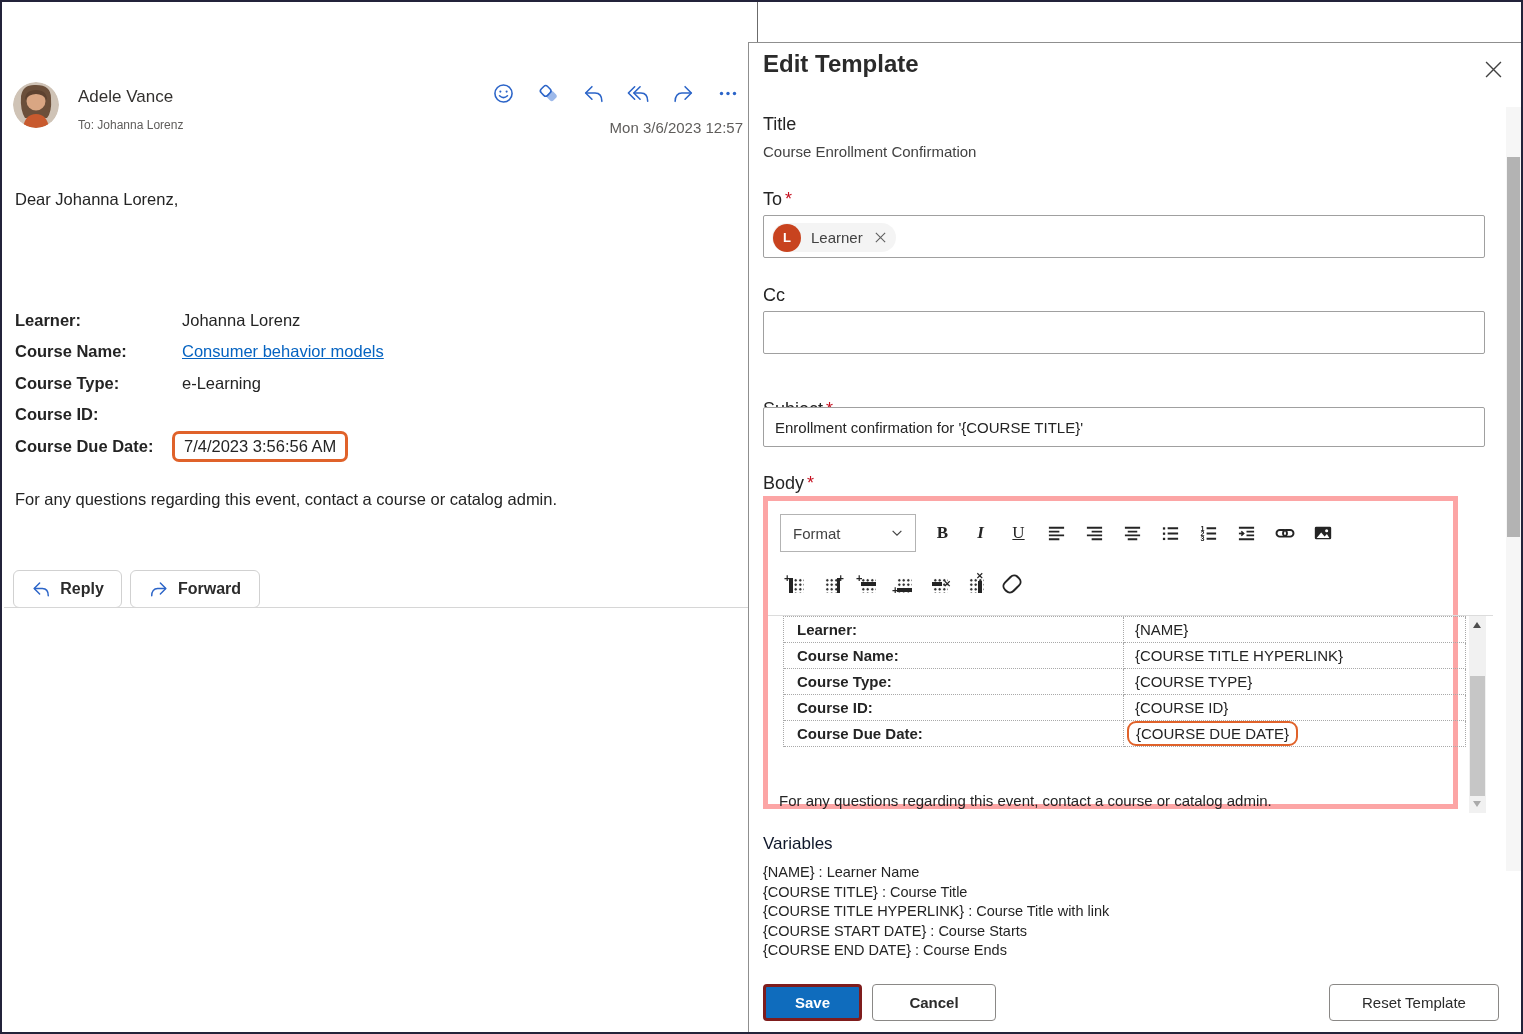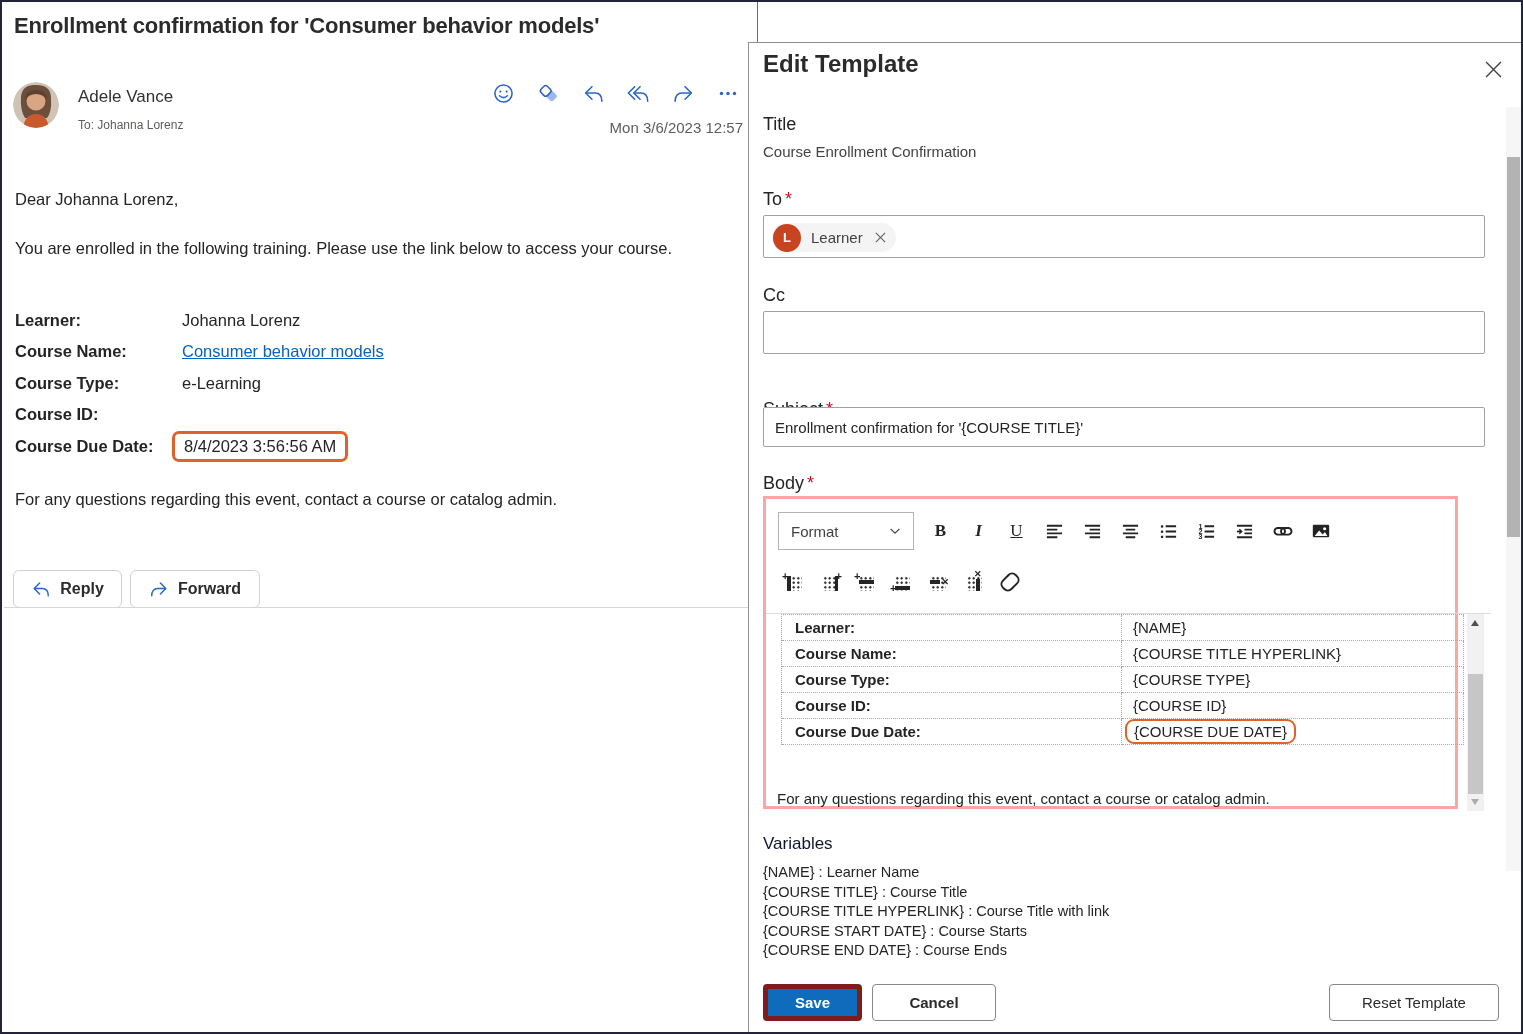--- a/index.html
+++ b/index.html
@@ -47,21 +47,21 @@
   .chip-avatar{width:28px;height:28px;border-radius:50%;background:#C8431F;color:#fff;font-size:13px;font-weight:700;
     display:flex;align-items:center;justify-content:center;margin-left:1px;}
   .chip-name{font-size:15px;color:#424242;margin:0 11px 0 10px;}
   .chip-x{margin-right:9px;display:flex;cursor:pointer;}
   .lbl-cc{left:14px;top:242px;}
   .input-cc{top:268px;height:43px;}
   .lbl-subject{left:14px;top:356px;}
   .input-subject{top:364px;height:40px;padding:11px 0 0 11px;font-size:15px;color:#242424;}
   .lbl-body{left:14px;top:430px;}
 
-  .editor{left:14px;top:453px;width:695px;height:313px;box-sizing:border-box;border:3px solid #fca5a5;background:#fff;}
+  .editor{left:14px;top:453px;width:695px;height:313px;box-sizing:border-box;border:5px solid #fca5a5;background:#fff;}
   .fmt{left:12px;top:13px;width:136px;height:38px;box-sizing:border-box;border:1px solid #b3b3b3;
     display:flex;align-items:center;justify-content:space-between;padding:0 10px 0 12px;font-size:15px;color:#424242;cursor:pointer;}
   .tb1{left:163px;top:13px;height:38px;display:flex;align-items:center;gap:15px;}
   .tb2{left:16px;top:66px;height:34px;display:flex;align-items:center;gap:12px;}
   .tbtn{width:23px;height:26px;display:flex;align-items:center;justify-content:center;cursor:pointer;}
   .glyph{font-family:"Liberation Serif",serif;font-size:17px;color:#242424;}
   .g-b{font-weight:700;}
   .g-i{font-style:italic;font-weight:700;}
   .g-u{text-decoration:underline;}
   .grid-icon{position:relative;width:24px;height:24px;cursor:pointer;}
@@ -87,33 +87,32 @@
   .ed-thumb{left:1px;top:60px;width:15px;height:120px;background:#c6c6c6;position:absolute;cursor:pointer;}
   .tri{width:0;height:0;position:absolute;left:4px;}
   .tri-up{top:6px;border-left:4.5px solid transparent;border-right:4.5px solid transparent;border-bottom:6px solid #4f4f4f;}
   .tri-down{bottom:6px;border-left:4.5px solid transparent;border-right:4.5px solid transparent;border-top:6px solid #ababab;}
 
   .lbl-variables{left:14px;top:791px;font-size:17px;color:#0f172a;}
   .var-lines{left:14px;top:820px;font-size:14.5px;line-height:19.5px;color:#242424;}
 
   .btn{top:941px;height:37px;box-sizing:border-box;border-radius:4px;font-size:15px;font-weight:700;
     display:flex;align-items:center;justify-content:center;cursor:pointer;}
-  .btn-save{left:14px;width:99px;background:#0F6CBD;color:#fff;border:5px solid #7f1d1d;}
+  .btn-save{left:14px;width:99px;background:#0F6CBD;color:#fff;border:3px solid #7f1d1d;}
   .btn-cancel{left:123px;width:124px;background:#fff;color:#2b2b2b;border:1px solid #8a8886;}
   .btn-reset{left:580px;width:170px;background:#fff;color:#2b2b2b;border:1px solid #8a8886;font-weight:400;}
 
   .panel-scroll{left:757px;top:64px;width:15px;height:764px;background:#f6f6f6;}
   .panel-thumb{position:absolute;left:1px;top:50px;width:13px;height:380px;background:#b3b3b3;cursor:pointer;}
 </style>
 </head>
 <body>
 
 <div class="screen">
 
-  <div class="abs email-subject">Enrollment confirmation for 'Consumer behavior models'</div>
   <div class="abs top-vdivider"></div>
 
   <div class="abs avatar">
     <svg width="46" height="46" viewBox="0 0 46 46">
       <defs>
           <clipPath id="av">
             <circle cx="23" cy="23" r="23"></circle>
           </clipPath>
         </defs>
       <g clip-path="url(#av)">
@@ -166,41 +165,40 @@
       <svg width="20" height="23" viewBox="0 0 20 22" fill="#2B64C8">
         <circle cx="3.5" cy="11" r="1.7"></circle>
           <circle cx="10" cy="11" r="1.7"></circle>
           <circle cx="16.5" cy="11" r="1.7"></circle>
       </svg>
     </span>
   </div>
   <div class="abs timestamp">Mon 3/6/2023 12:57</div>
 
   <div class="abs greeting">Dear Johanna Lorenz,</div>
-  <div class="abs intro">You are enrolled in the following training. Please use the link below to access your course.</div>
 
   <div class="abs drow" style="top:303px;">
     <span class="dlabel">Learner:</span>
     <span>Johanna Lorenz</span>
   </div>
   <div class="abs drow" style="top:334px;">
     <span class="dlabel">Course Name:</span>
     <a class="course-link">Consumer behavior models</a>
   </div>
   <div class="abs drow" style="top:366px;">
     <span class="dlabel">Course Type:</span>
     <span>e-Learning</span>
   </div>
   <div class="abs drow" style="top:397px;">
     <span class="dlabel">Course ID:</span>
     <span></span>
   </div>
   <div class="abs drow" style="top:429px;">
     <span class="dlabel">Course Due Date:</span>
-    <span class="due-box"><span>8/4/2023 3:56:56 AM</span></span>
+    <span class="due-box"><span>7/4/2023 3:56:56 AM</span></span>
   </div>
 
   <div class="abs email-footer">For any questions regarding this event, contact a course or catalog admin.</div>
 
   <div class="abs mail-btn reply-btn">
     <svg width="20" height="20" viewBox="0 0 22 22" fill="none" stroke="#2B64C8" stroke-width="1.6" stroke-linecap="round" stroke-linejoin="round">
       <path d="M9.5 4.5 L3.5 10.5 L9.5 16.5"></path>
         <path d="M3.9 10.5 H12.5 C16.6 10.5 19 13.4 19 18.5"></path>
     </svg>
     <span>Reply</span>

